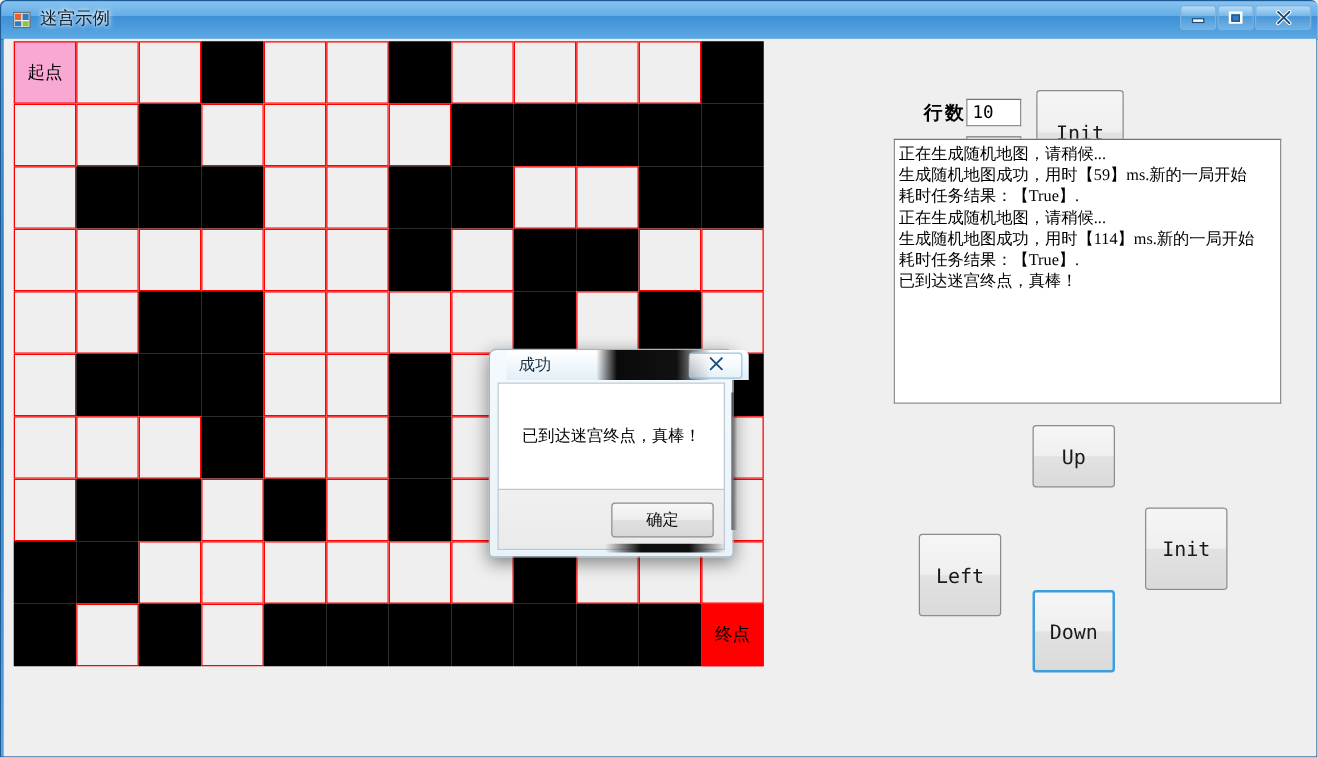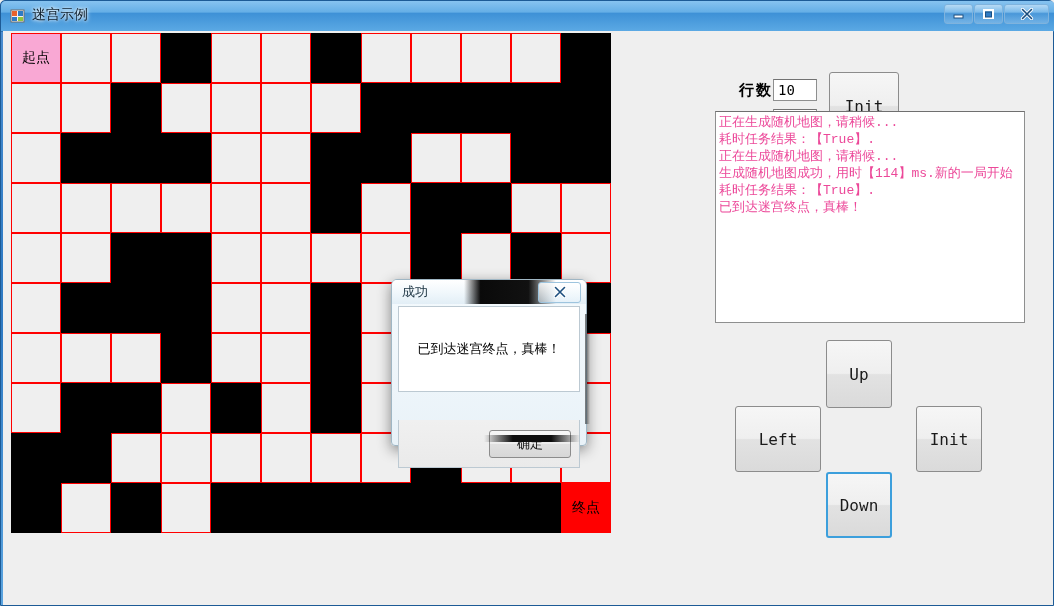--- a/index.html
+++ b/index.html
@@ -111,51 +111,51 @@
     display:flex;align-items:center;justify-content:center;
     font-family:"DejaVu Sans Mono","Liberation Mono",monospace;
     font-size:16px;color:#1a1a1a;
     cursor:default;user-select:none;
   }
   .btn.focus{
     border:2px solid #3c9fdc;
     border-radius:3px;
   }
   #init-btn{position:absolute;left:216px;top:41px;width:70px;height:68px;}
-  #up-btn{position:absolute;left:213px;top:309px;width:66px;height:68px;}
-  #left-btn{position:absolute;left:122px;top:375px;width:86px;height:66px;}
+  #up-btn{position:absolute;left:213px;top:309px;width:66px;height:50px;}
+  #left-btn{position:absolute;left:122px;top:396px;width:66px;height:66px;}
   #right-btn{position:absolute;left:303px;top:375px;width:66px;height:66px;}
   #down-btn{position:absolute;left:213px;top:441px;width:66px;height:66px;}
 
   .logbox{
     position:absolute;left:102px;top:80px;width:310px;height:212px;
     background:#ffffff;
     border:1px solid #8e8f8f;
     border-top-color:#6f6f6f;
     box-sizing:border-box;
     padding:2px 3px;
     overflow:hidden;
   }
   .logline{
-    font-family:Liberation Mono, monospace;
-    font-size:13px;color:#ec4899;
+    font-family:Liberation Serif, serif;
+    font-size:13px;color:#000000;
     line-height:17px;white-space:nowrap;
   }
 
   
   .dialog{
     position:absolute;left:388px;top:248px;width:196px;height:167px;
     border-radius:6px 6px 4px 4px;
     background:linear-gradient(180deg,#f4fafd 0%,#e9f2f8 100%);
     border:1px solid #9fb6c4;
     box-shadow:0 4px 14px rgba(0,0,0,.45);
     box-sizing:border-box;
   }
   .dlg-title{
-    position:absolute;left:0;top:0;width:100%;height:24px;
+    position:absolute;left:13px;top:0;width:100%;height:24px;
     border-radius:5px 5px 0 0;
     background:linear-gradient(180deg,#ffffff 0%,#eef6fb 60%,#e2eef6 100%);
     box-sizing:border-box;
   }
   .dlg-title-text{
     position:absolute;left:10px;top:3px;font-size:13px;color:#18303f;
     font-family:"DejaVu Sans","Liberation Sans",sans-serif;
   }
   .dlg-smear{
     position:absolute;left:72px;top:0;width:92px;height:24px;
@@ -172,21 +172,21 @@
     background:#ffffff;border:1px solid #bcc9d2;box-sizing:border-box;
     display:flex;align-items:center;justify-content:center;
   }
   .dlg-msg{
     font-size:13px;color:#000;
     font-family:"DejaVu Sans","Liberation Sans",sans-serif;
   }
   .dlg-foot{
     position:absolute;left:6px;top:112px;width:182px;height:48px;
     background:linear-gradient(180deg,#f0f0f0,#eaeaea);
-    border:1px solid #bcc9d2;border-top:none;box-sizing:border-box;margin-top:28px;
+    border:1px solid #bcc9d2;border-top:none;box-sizing:border-box;
   }
   .dlg-ok{
     position:absolute;right:8px;top:10px;width:80px;height:26px;
     background:linear-gradient(180deg,#f7f7f7 0%,#ededed 49%,#e0e0e0 51%,#d7d7d7 100%);
     border:1px solid #8c8c8c;border-radius:3px;
     display:flex;align-items:center;justify-content:center;
     font-size:13px;color:#111;
     font-family:"DejaVu Sans","Liberation Sans",sans-serif;
   }
   .dlg-smear2{
@@ -382,20 +382,21 @@
         <div class="field-row" id="col-field">
           <span class="field-label">列数</span>
           <input class="tbox" type="text" value="12" style="">
         </div>
 
         <div class="btn" id="init-btn">Init</div>
 
         <div class="logbox">
           <div id="log-lines">
               <div class="logline">正在生成随机地图，请稍候...</div>
+              <div class="logline">生成随机地图成功，用时【59】ms.新的一局开始</div>
               <div class="logline">耗时任务结果：【True】.</div>
               <div class="logline">正在生成随机地图，请稍候...</div>
               <div class="logline">生成随机地图成功，用时【114】ms.新的一局开始</div>
               <div class="logline">耗时任务结果：【True】.</div>
               <div class="logline">已到达迷宫终点，真棒！</div>
             </div>
         </div>
 
         <div class="btn" id="up-btn">Up</div>
         <div class="btn" id="left-btn">Left</div>

